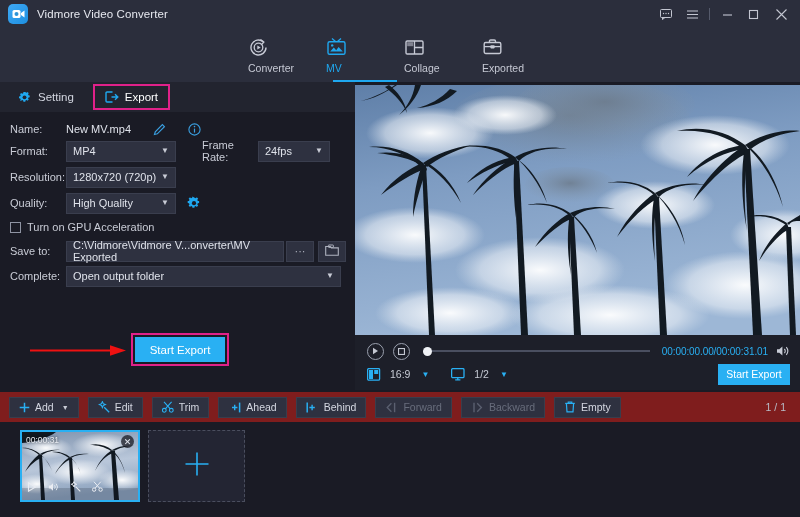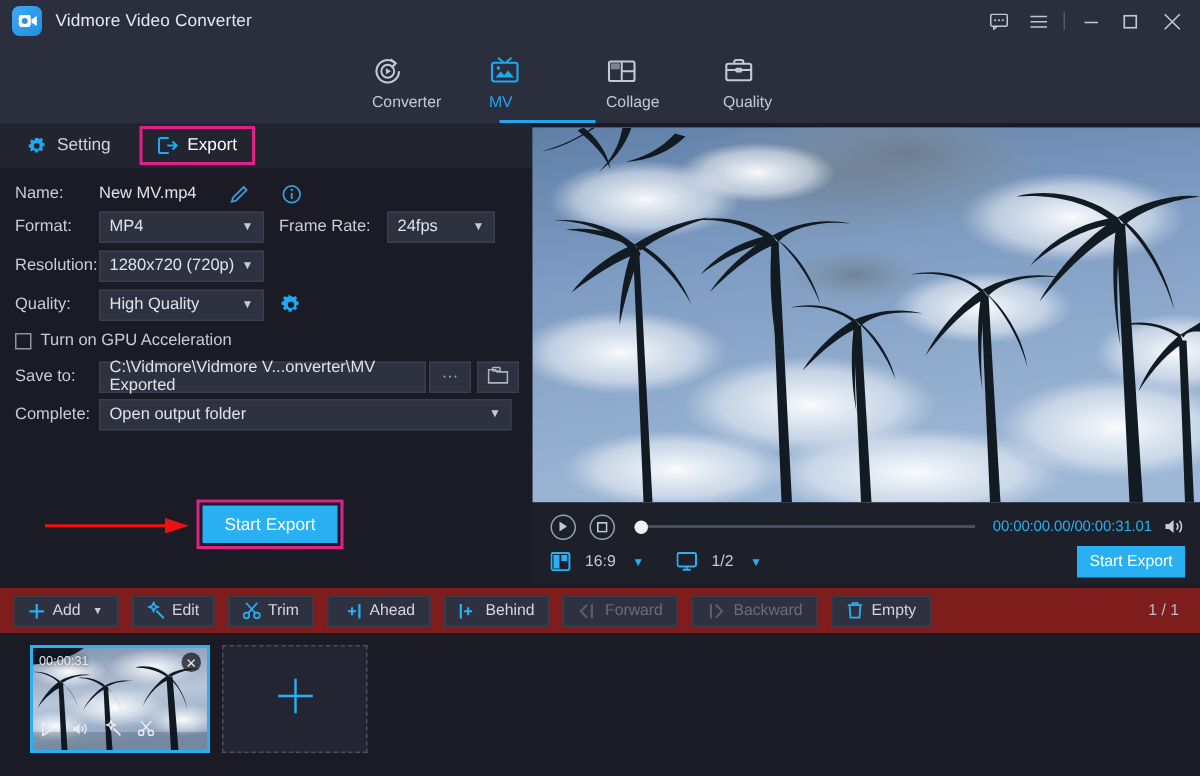--- a/index.html
+++ b/index.html
@@ -303,21 +303,21 @@
 
       <div class="navtab">
         <div class="nicon">
           <svg width="21" height="21" viewBox="0 0 21 21">
             <path d="M7.5 5.5V4.2c0-.7.5-1.2 1.2-1.2h3.6c.7 0 1.2.5 1.2 1.2v1.3" fill="none" stroke="currentColor" stroke-width="1.4"></path>
             <rect x="2.2" y="5.5" width="16.6" height="11" rx="1.4" fill="none" stroke="currentColor" stroke-width="1.4"></rect>
             <path d="M2.2 9.6h16.6" stroke="currentColor" stroke-width="1.3"></path>
             <rect x="8.3" y="8.2" width="4.4" height="3.2" rx=".8" fill="currentColor"></rect>
           </svg>
         </div>
-        <span>Quality</span>
+        <span>Exported</span>
       </div>
 
     </div>
   </div>
 
   <div class="subbar">
 
     <div class="subtab">
       <span class="sicon">
         <svg width="13" height="13" viewBox="0 0 13 13">
@@ -359,21 +359,21 @@
         </span>
       </div>
     </div>
 
     <div class="row" style="top:28px;">
       <div class="lbl">Format:</div>
       <div class="sel-box" style="width:110px;">
         <span>MP4</span>
         <span class="caret">▼</span>
       </div>
-      <div class="lbl" style="width:82px;padding-left:10px;">Frame Rate:</div>
+      <div class="lbl" style="width:82px;padding-left:26px;">Frame Rate:</div>
       <div class="sel-box" style="width:72px;">
         <span>24fps</span>
         <span class="caret">▼</span>
       </div>
     </div>
 
     <div class="row" style="top:54px;">
       <div class="lbl">Resolution:</div>
       <div class="sel-box" style="width:110px;">
         <span>1280x720 (720p)</span>

